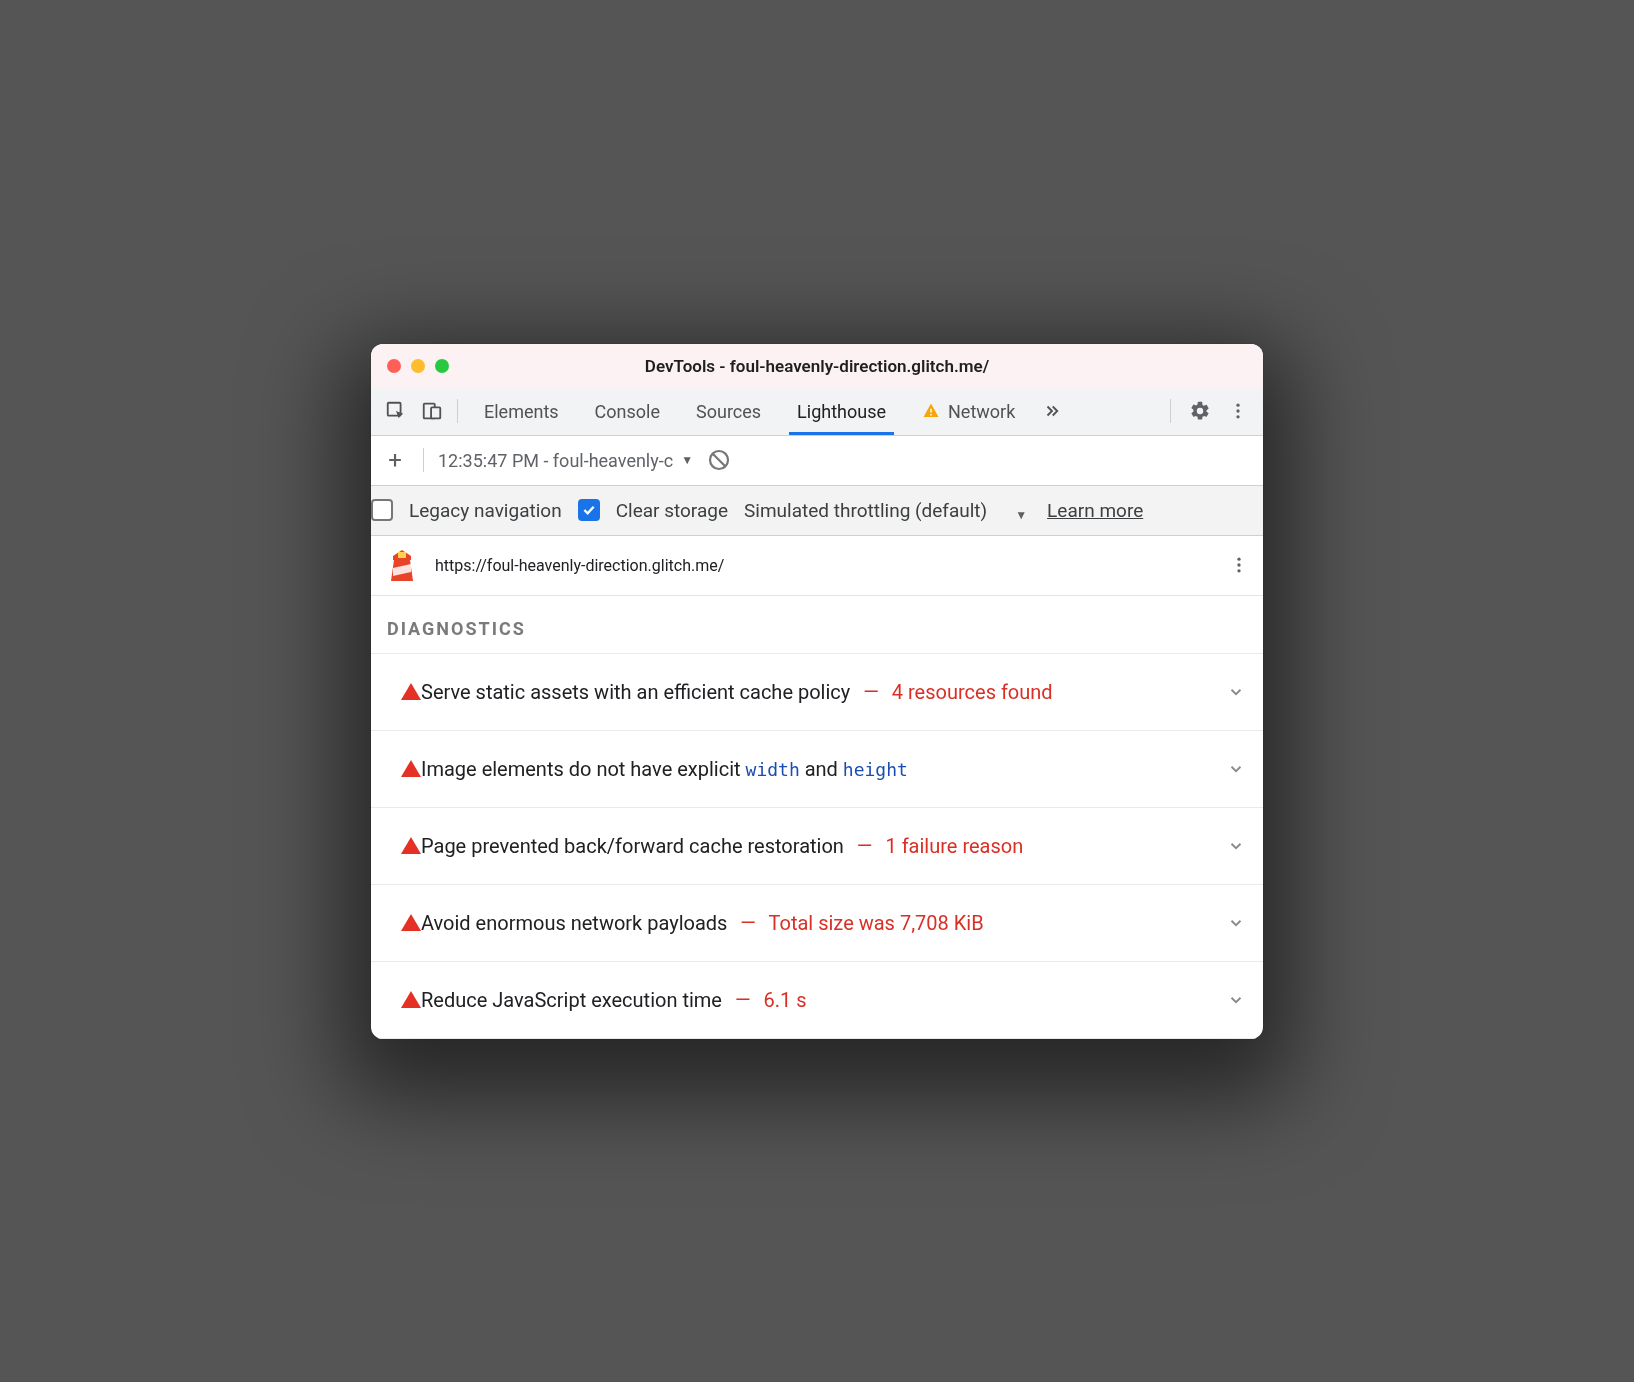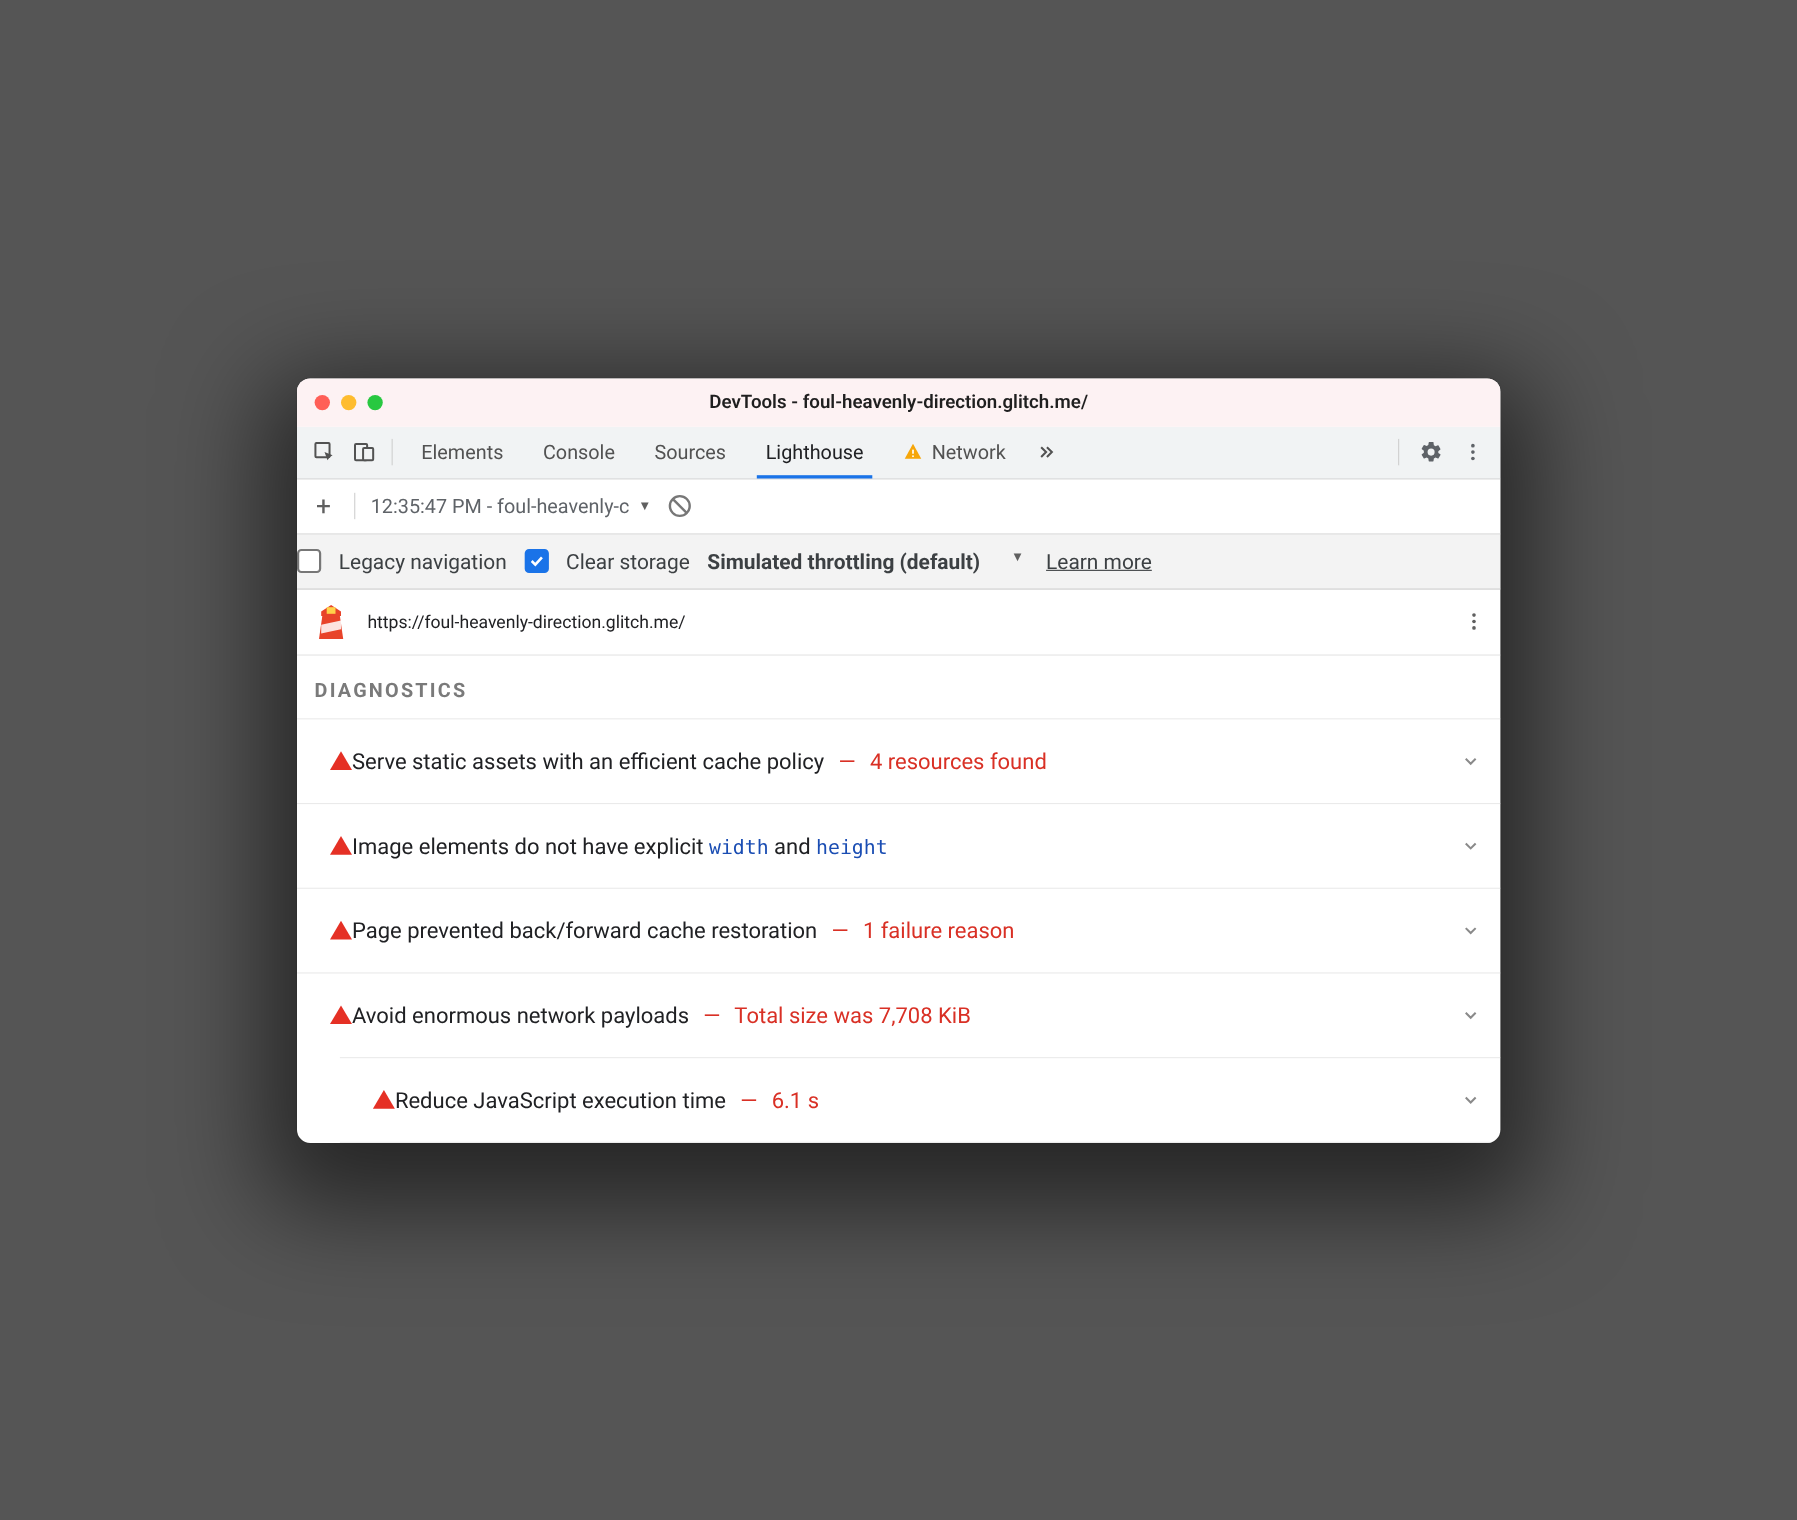--- a/index.html
+++ b/index.html
@@ -6,21 +6,21 @@
   body {
     font-family: -apple-system, BlinkMacSystemFont, "Segoe UI", Roboto, Helvetica, Arial, sans-serif;
     background: #555;
     display: flex;
     align-items: center;
     justify-content: center;
     min-height: 100vh;
     padding: 40px;
   }
   .window {
-    width: 1094px;
+    width: 892px;
     background: #fff;
     border-radius: 12px;
     overflow: hidden;
     box-shadow: 0 30px 90px 30px rgba(0,0,0,0.55), 0 0 0 1px rgba(0,0,0,0.05);
   }
   
   .titlebar {
     background: #fdf2f3;
     height: 44px;
     display: flex;
@@ -99,21 +99,21 @@
     color:#7a7a7a;
   }
   
   .diag-list { }
   .diag-item {
     border-top:1px solid #eaeaea;
     padding: 26px 18px 26px 30px;
     display:flex; align-items:center; 
     font-size:20px; color:#202124; cursor:pointer;
   }
-  .diag-item:last-child { border-bottom:1px solid #eaeaea;margin-left:39px; }
+  .diag-item:last-child { border-bottom:1px solid #eaeaea; }
   .tri-red {
     width:0; height:0; border-left:10px solid transparent; border-right:10px solid transparent;
     border-bottom:17px solid #e53025; flex-shrink:0;
   }
   .diag-text { display:inline; }
   .diag-sep { color:#d93025; margin: 0 8px; }
   .diag-detail { color:#d93025; }
   .code { font-family: ui-monospace, SFMono-Regular, Menlo, Consolas, monospace; color:#1a4db3; font-size:18px; }
   .chev { margin-left:auto; color:#8a8a8a; }
   .chev svg { width:18px; height:18px; }
@@ -211,21 +211,21 @@
 
   <div class="optionsbar">
     <span class="chk"></span>
     <span>Legacy navigation</span>
     <span class="chk checked">
       <svg width="16" height="16" viewBox="0 0 24 24" fill="none" stroke="currentColor" stroke-width="3.5">
           <polyline points="5 12 10 17 19 7"></polyline>
         </svg>
     </span>
     <span>Clear storage</span>
-    <span style="display:flex;align-items:flex-start;gap:28px;font-weight:bold;">
+    <span style="display:flex;align-items:flex-end;gap:28px;">
       <span>Simulated throttling (default)</span>
       <span class="tri">▼</span>
     </span>
     <a class="learn-more">Learn more</a>
   </div>
 
   <div class="urlrow">
     <span class="lh-icon">
       <svg width="34" height="34" viewBox="0 0 34 34">
         <polygon points="17,2 26,8 26,12 8,12 8,8" fill="#e8442a"></polygon>

